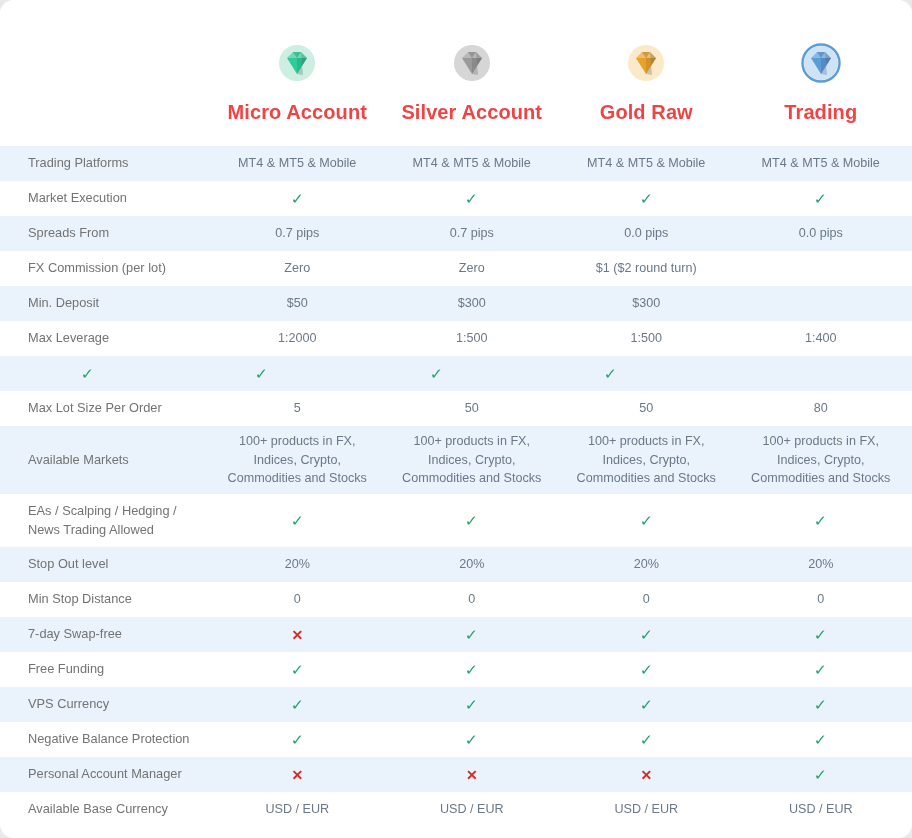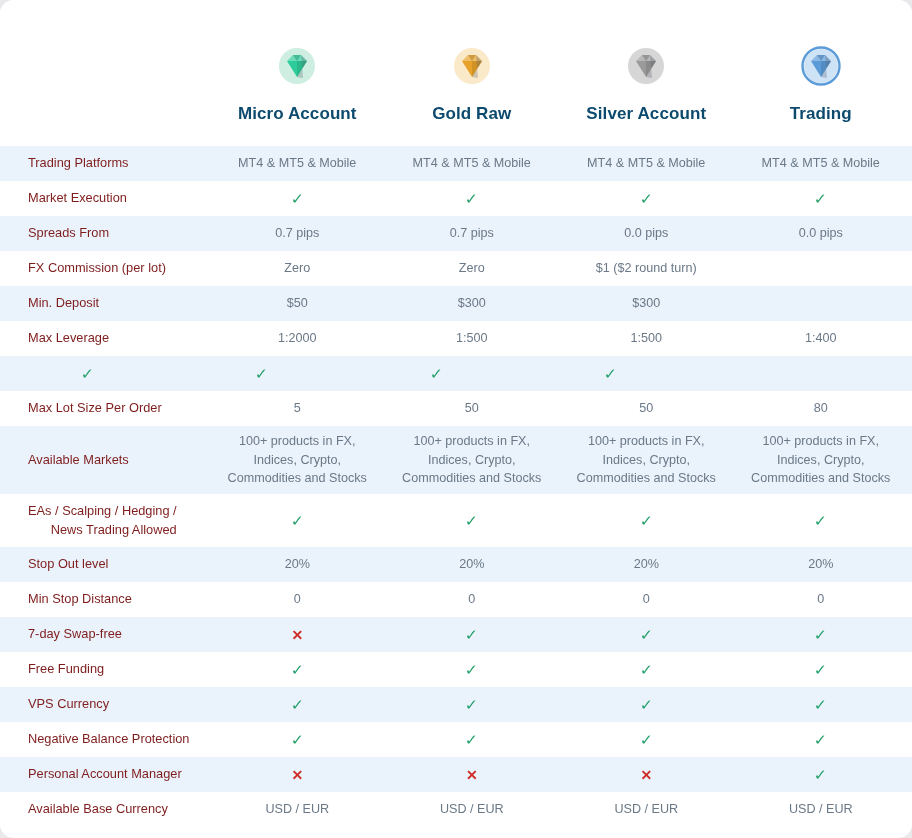--- a/index.html
+++ b/index.html
@@ -35,23 +35,23 @@
   }
   .hcell.label-col{width:210px;}
   .hcell.plan-col{width:174.5px;}
 
   .gem-wrap{
     width:48px;height:48px;
     margin-bottom:14px;
     display:flex;align-items:center;justify-content:center;
   }
   .plan-title{
-    font-size:17px;
+    font-size:20px;
     font-weight:bold;
-    color:#0c4a6e;
+    color:#ef4444;
     letter-spacing:.1px;
     white-space:nowrap;
     text-align:right;
   }
 
   
   #table{
     display:block;
     width:912px;
   }
@@ -68,25 +68,24 @@
   .cell{
     display:flex;
     align-items:center;
     box-sizing:border-box;
     font-size:12.6px;
     color:#6a7887;
   }
   .cell.lab{
     width:210px;
     padding-left:28px;
-    color:#7f1d1d;
+    color:#737373;
     font-size:12.8px;
     justify-content:flex-start;
     line-height:1.45;
-    text-align:right;
   }
   .cell.val{
     width:174.5px;
     justify-content:center;
     text-align:center;
     line-height:1.5;
     padding:4px 6px;
   }
   .multi{white-space:pre-line;}
 
@@ -122,42 +121,42 @@
             <polygon points="20,13 24,19 28,13" fill="#249f78" opacity="0.55"></polygon>
             <polygon points="24,19 34,19 24,35" fill="#249f78" opacity="0.45"></polygon>
             <polygon points="28,13 34,19 24,35 30,36" fill="#5c6470" opacity="0.30"></polygon>
           </svg>
         </div>
         <div class="plan-title">Micro Account</div>
       </div>
       <div class="hcell plan-col">
         <div class="gem-wrap">
           <svg viewBox="0 0 48 48" width="48" height="48">
+            <circle cx="24" cy="24" r="18" fill="#d6d6d6"></circle>
+            <polygon points="14,19 20,13 28,13 34,19" fill="#b8b8b8"></polygon>
+            <polygon points="14,19 34,19 24,35" fill="#9a9a9a"></polygon>
+            <polygon points="20,13 24,19 28,13" fill="#787878" opacity="0.55"></polygon>
+            <polygon points="24,19 34,19 24,35" fill="#787878" opacity="0.45"></polygon>
+            <polygon points="28,13 34,19 24,35 30,36" fill="#5c6470" opacity="0.30"></polygon>
+          </svg>
+        </div>
+        <div class="plan-title">Silver Account</div>
+      </div>
+      <div class="hcell plan-col">
+        <div class="gem-wrap">
+          <svg viewBox="0 0 48 48" width="48" height="48">
             <circle cx="24" cy="24" r="18" fill="#fbeaca"></circle>
             <polygon points="14,19 20,13 28,13 34,19" fill="#efbe6a"></polygon>
             <polygon points="14,19 34,19 24,35" fill="#e8a22a"></polygon>
             <polygon points="20,13 24,19 28,13" fill="#b57e21" opacity="0.55"></polygon>
             <polygon points="24,19 34,19 24,35" fill="#b57e21" opacity="0.45"></polygon>
             <polygon points="28,13 34,19 24,35 30,36" fill="#5c6470" opacity="0.30"></polygon>
           </svg>
         </div>
         <div class="plan-title">Gold Raw</div>
-      </div>
-      <div class="hcell plan-col">
-        <div class="gem-wrap">
-          <svg viewBox="0 0 48 48" width="48" height="48">
-            <circle cx="24" cy="24" r="18" fill="#d6d6d6"></circle>
-            <polygon points="14,19 20,13 28,13 34,19" fill="#b8b8b8"></polygon>
-            <polygon points="14,19 34,19 24,35" fill="#9a9a9a"></polygon>
-            <polygon points="20,13 24,19 28,13" fill="#787878" opacity="0.55"></polygon>
-            <polygon points="24,19 34,19 24,35" fill="#787878" opacity="0.45"></polygon>
-            <polygon points="28,13 34,19 24,35 30,36" fill="#5c6470" opacity="0.30"></polygon>
-          </svg>
-        </div>
-        <div class="plan-title">Silver Account</div>
       </div>
       <div class="hcell plan-col">
         <div class="gem-wrap">
           <svg viewBox="0 0 48 48" width="48" height="48">
             <circle cx="24" cy="24" r="17" fill="#cfe3f7"></circle>
             <circle cx="24" cy="24" r="18.5" fill="none" stroke="#5b9bd8" stroke-width="2.4"></circle>
             <polygon points="14,19 20,13 28,13 34,19" fill="#8cb9e4"></polygon>
             <polygon points="14,19 34,19 24,35" fill="#5b9bd8"></polygon>
             <polygon points="20,13 24,19 28,13" fill="#4779a8" opacity="0.55"></polygon>
             <polygon points="24,19 34,19 24,35" fill="#4779a8" opacity="0.45"></polygon>

